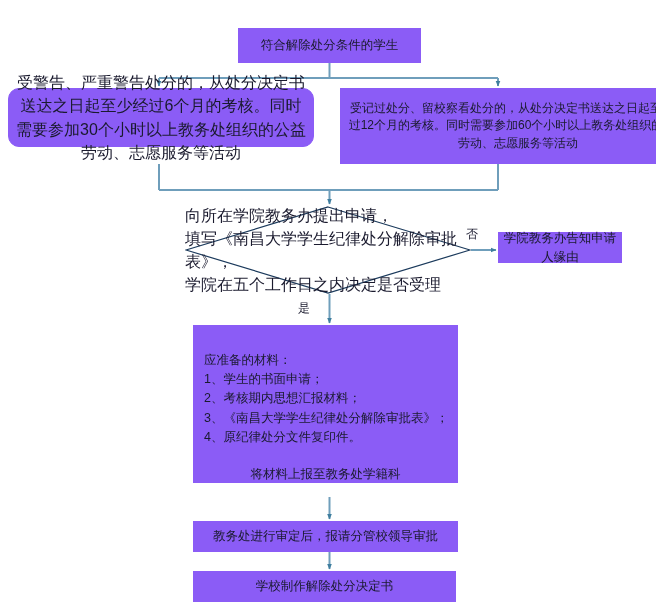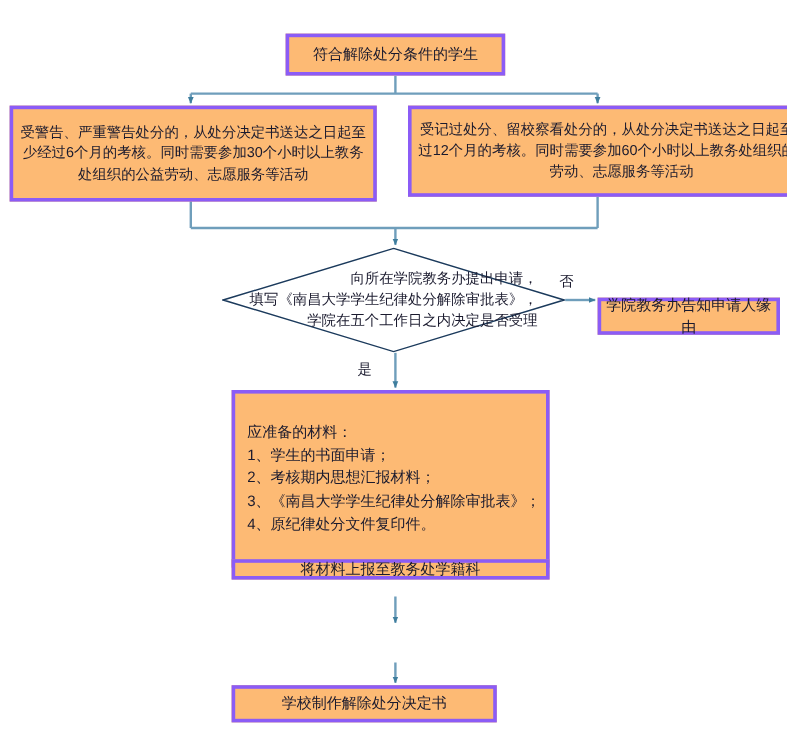--- a/index.html
+++ b/index.html
@@ -24,22 +24,22 @@
     left: 0;
     top: 0;
     width: 656px;
     height: 608px;
     pointer-events: none;
   }
   
   .node {
     position: absolute;
     box-sizing: border-box;
-    border: 3px solid #8b5cf6;
-    background: #fdba74;
+    border: 1px solid #8b5cf6;
+    background: #8b5cf6;
     color: #1a1a2e;
     display: flex;
     align-items: center;
     justify-content: center;
     text-align: center;
     line-height: 1.45;
     font-size: 12px;
     padding: 2px 4px;
   }
   .node .txt {
@@ -58,22 +58,23 @@
 
   
   #node-start {
     left: 238px; top: 28px;
     width: 183px; height: 35px;
     font-size: 12.5px;
   }
   
   #node-cond-left {
     left: 8px; top: 88px;
-    width: 306px; height: 80px;
-    font-size: 12px;
+    width: 306px; height: 59px;
+    font-size: 16px;
+    border-radius: 11px;
   }
   #node-cond-right {
     left: 340px; top: 88px;
     width: 356px; height: 76px;
     font-size: 12px;
   }
   
   #node-decision {
     position: absolute;
     left: 185px; top: 206px;
@@ -83,32 +84,31 @@
     justify-content: center;
   }
   #node-decision .diamond-svg {
     position: absolute;
     left: 0; top: 0;
     width: 286px; height: 88px;
   }
   #node-decision .txt {
     position: relative;
     z-index: 2;
-    text-align: right;
-    font-size: 12px;
+    text-align: left;
+    font-size: 16px;
     line-height: 1.45;
     white-space: pre-line;
     color: #1a1a2e;
   }
   
   #node-no {
     left: 498px; top: 232px;
-    width: 152px; height: 31px;
-    font-size: 12.5px;
-    margin-top: 16px;
+    width: 124px; height: 31px;
+    font-size: 12.5px;
   }
   
   #node-materials {
     left: 193px; top: 325px;
     width: 265px; height: 148px;
     font-size: 12.5px;
     line-height: 1.55;
   }
   
   #node-submit {
@@ -116,21 +116,21 @@
     width: 265px; height: 17px;
     font-size: 12.5px;
   }
   #node-review {
     left: 193px; top: 521px;
     width: 265px; height: 31px;
     font-size: 12.5px;
   }
   #node-issue {
     left: 193px; top: 571px;
-    width: 221px; height: 31px;
+    width: 263px; height: 31px;
     font-size: 12.5px;
   }
   
   .branch-label {
     position: absolute;
     font-size: 12px;
     color: #1a1a2e;
     background: transparent;
   }
   #label-no  { left: 466px; top: 226px; }
@@ -204,18 +204,21 @@
 1、学生的书面申请；
 2、考核期内思想汇报材料；
 3、《南昌大学学生纪律处分解除审批表》；
 4、原纪律处分文件复印件。</span>
   </div>
 
   <div class="node" id="node-submit">
     <span class="txt">将材料上报至教务处学籍科</span>
   </div>
 
+  <div class="node" id="node-review">
+    <span class="txt">教务处进行审定后，报请分管校领导审批</span>
+  </div>
 
   <div class="node" id="node-issue">
     <span class="txt">学校制作解除处分决定书</span>
   </div>
 
 </div>
 
 </body></html>

